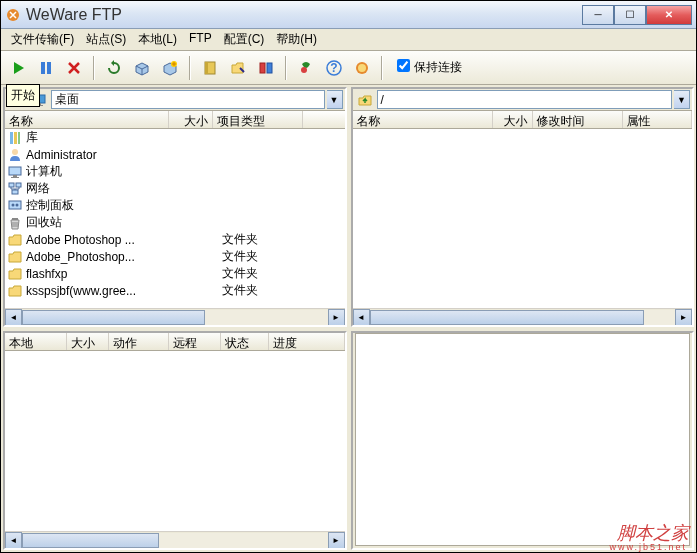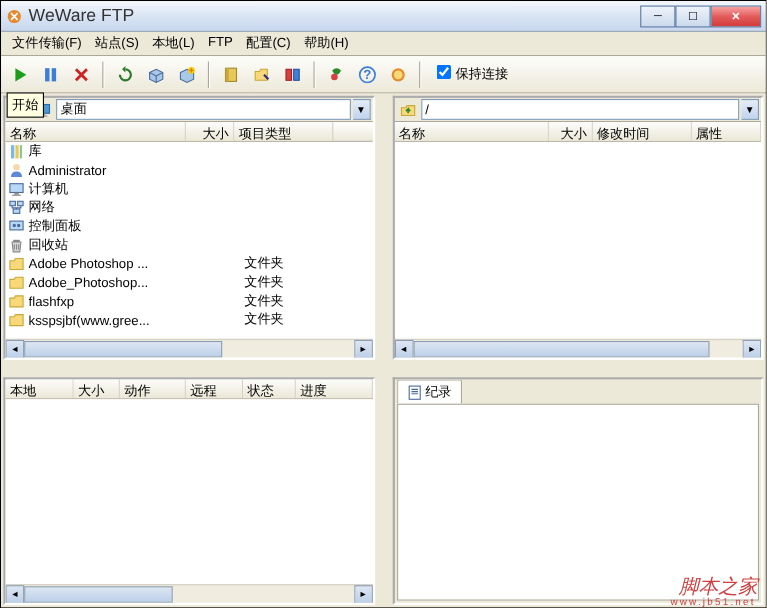--- a/index.html
+++ b/index.html
@@ -13,21 +13,21 @@
 .win-btn.min{border-radius:0}
 .win-btn.close{background:linear-gradient(#f5a3a3,#e45c5c 50%,#d13a3a);color:#fff;font-weight:bold;width:46px}
 .menubar{height:22px;background:#ece9d8;display:flex;align-items:flex-start;padding:0 4px;border-bottom:1px solid #aca899}
 .menu-item{padding:2px 6px;cursor:pointer}
 .toolbar{height:34px;background:linear-gradient(#fdfdfb,#ece9d8);display:flex;align-items:center;padding:2px 4px;border-bottom:1px solid #aca899;gap:2px}
 .tb-btn{width:26px;height:26px;display:flex;align-items:center;justify-content:center;cursor:pointer;border:1px solid transparent;position:relative}
 .tb-sep{width:2px;height:24px;border-left:1px solid #aca899;border-right:1px solid #fff;margin:0 4px}
 .keep-conn{display:flex;align-items:flex-start;gap:4px;margin-left:8px}
 .keep-conn input{width:13px;height:13px}
 .tooltip{position:absolute;top:28px;left:0;background:#ffffe1;border:1px solid #000;padding:2px 4px;font-size:12px;white-space:nowrap;z-index:100}
-.panes{flex:1;display:grid;grid-template-columns:1fr 1fr;grid-template-rows:240px 1fr;gap:16px;background:#ece9d8;padding:2px}
+.panes{flex:1;display:grid;grid-template-columns:1fr 1fr;grid-template-rows:240px 1fr;gap:4px;background:#ece9d8;padding:2px}
 .pane{border:2px inset #fff;background:#fff;display:flex;flex-direction:column;overflow:hidden}
 .path-row{height:22px;display:flex;align-items:center;background:#ece9d8;padding:1px 2px;gap:2px;border-bottom:1px solid #aca899}
 .path-icon{width:20px;height:20px;display:flex;align-items:center;justify-content:center;cursor:pointer}
 .path-input{flex:1;height:19px;border:1px solid #7f9db9;background:#fff;padding:0 3px;display:flex;align-items:center}
 .path-dd{width:16px;height:19px;border:1px solid #7f9db9;border-left:none;background:linear-gradient(#e4ecf7,#c2d3ef);display:flex;align-items:center;justify-content:center;cursor:pointer;font-size:9px}
 .headers{height:18px;background:linear-gradient(#fff,#ece9d8);display:flex;border-bottom:1px solid #aca899}
 .hcol{border-right:1px solid #d4d0c8;padding:2px 4px;background:linear-gradient(#fcfcfa,#ebe8d7);cursor:pointer;white-space:nowrap;overflow:hidden}
 .file-list{flex:1;overflow:auto;background:#fff}
 .file-row{display:flex;align-items:center;height:17px;padding:0 2px}
 .ficon{width:16px;height:16px;margin-right:3px;display:flex;align-items:center;justify-content:center;font-size:13px}
@@ -348,32 +348,19 @@
       <div class="hscroll">
           <div class="arrow">◄</div>
           <div class="track">
             <div class="thumb" style="width:45%"></div>
           </div>
           <div class="arrow">►</div>
         </div>
     </div>
 
     <div class="pane" style="background:#ece9d8">
-      <div class="tab-row">
-        <div class="tab">
-          <span>
-              <svg width="14" height="14">
-                <rect x="2" y="1" width="10" height="12" fill="#fff" stroke="#4a6a9a"></rect>
-                <line x1="4" y1="4" x2="10" y2="4" stroke="#4a6a9a"></line>
-                <line x1="4" y1="6" x2="10" y2="6" stroke="#4a6a9a"></line>
-                <line x1="4" y1="8" x2="10" y2="8" stroke="#4a6a9a"></line>
-              </svg>
-            </span>
-          <span>纪录</span>
-        </div>
-      </div>
       <div class="log-area"></div>
     </div>
   </div>
 </div>
 
 <div class="watermark">脚本之家</div>
 <div class="watermark-sub">www.jb51.net</div>
 
 </body></html>

